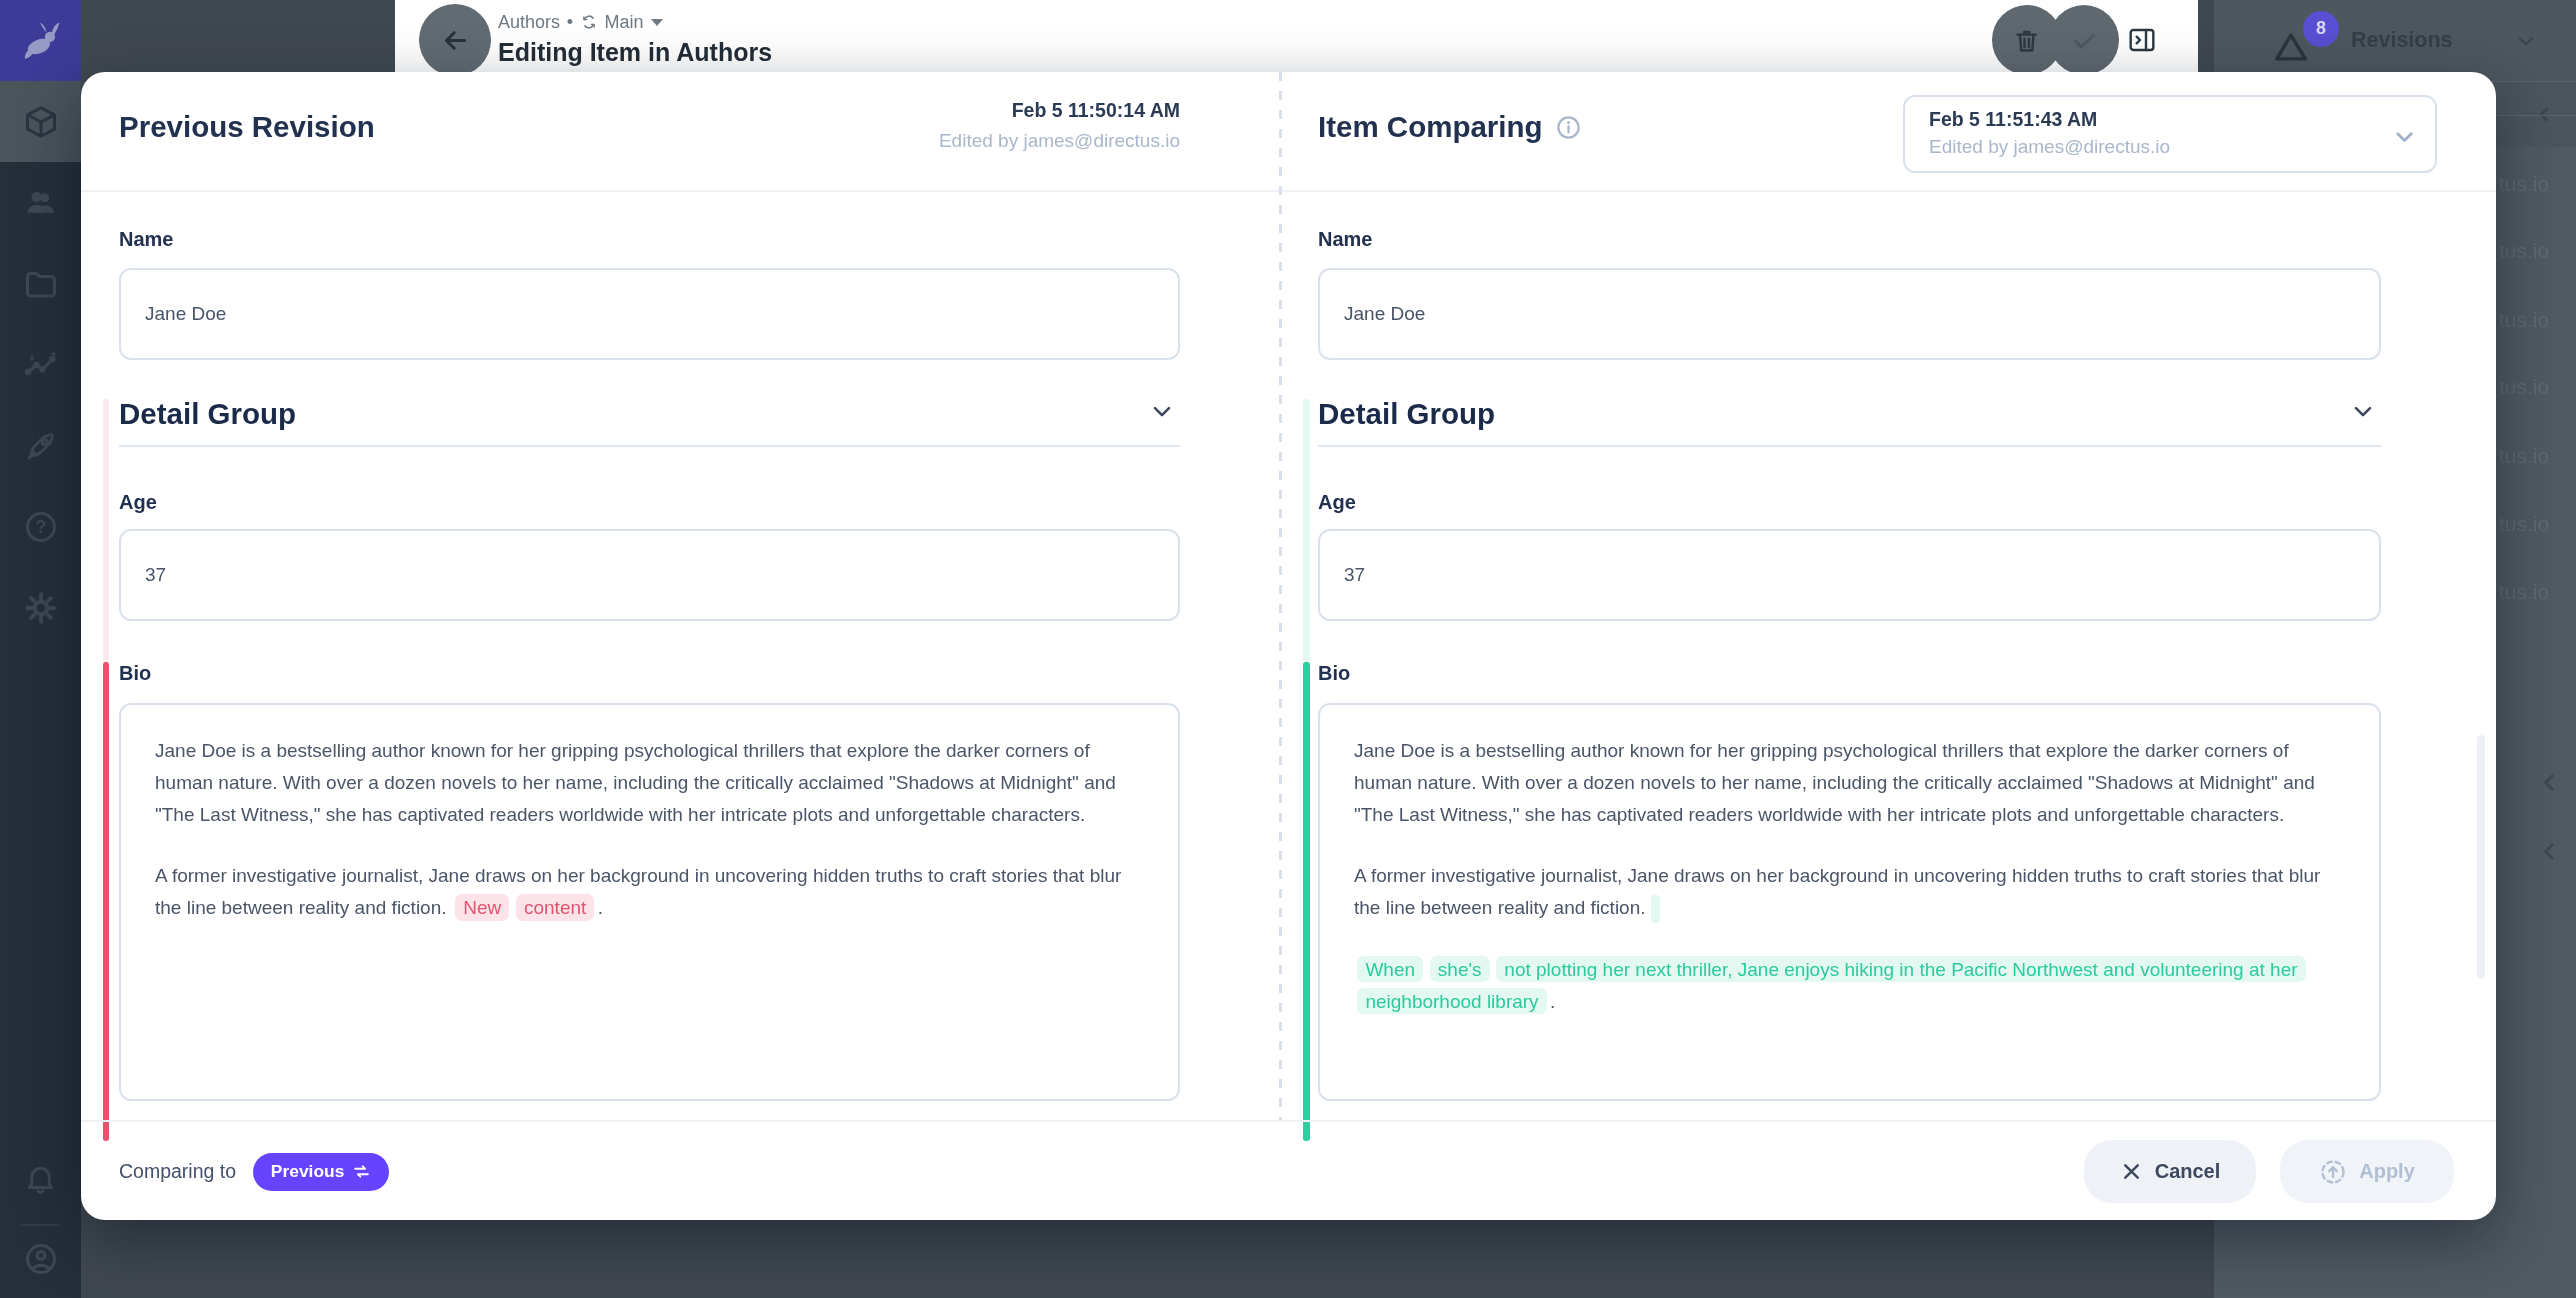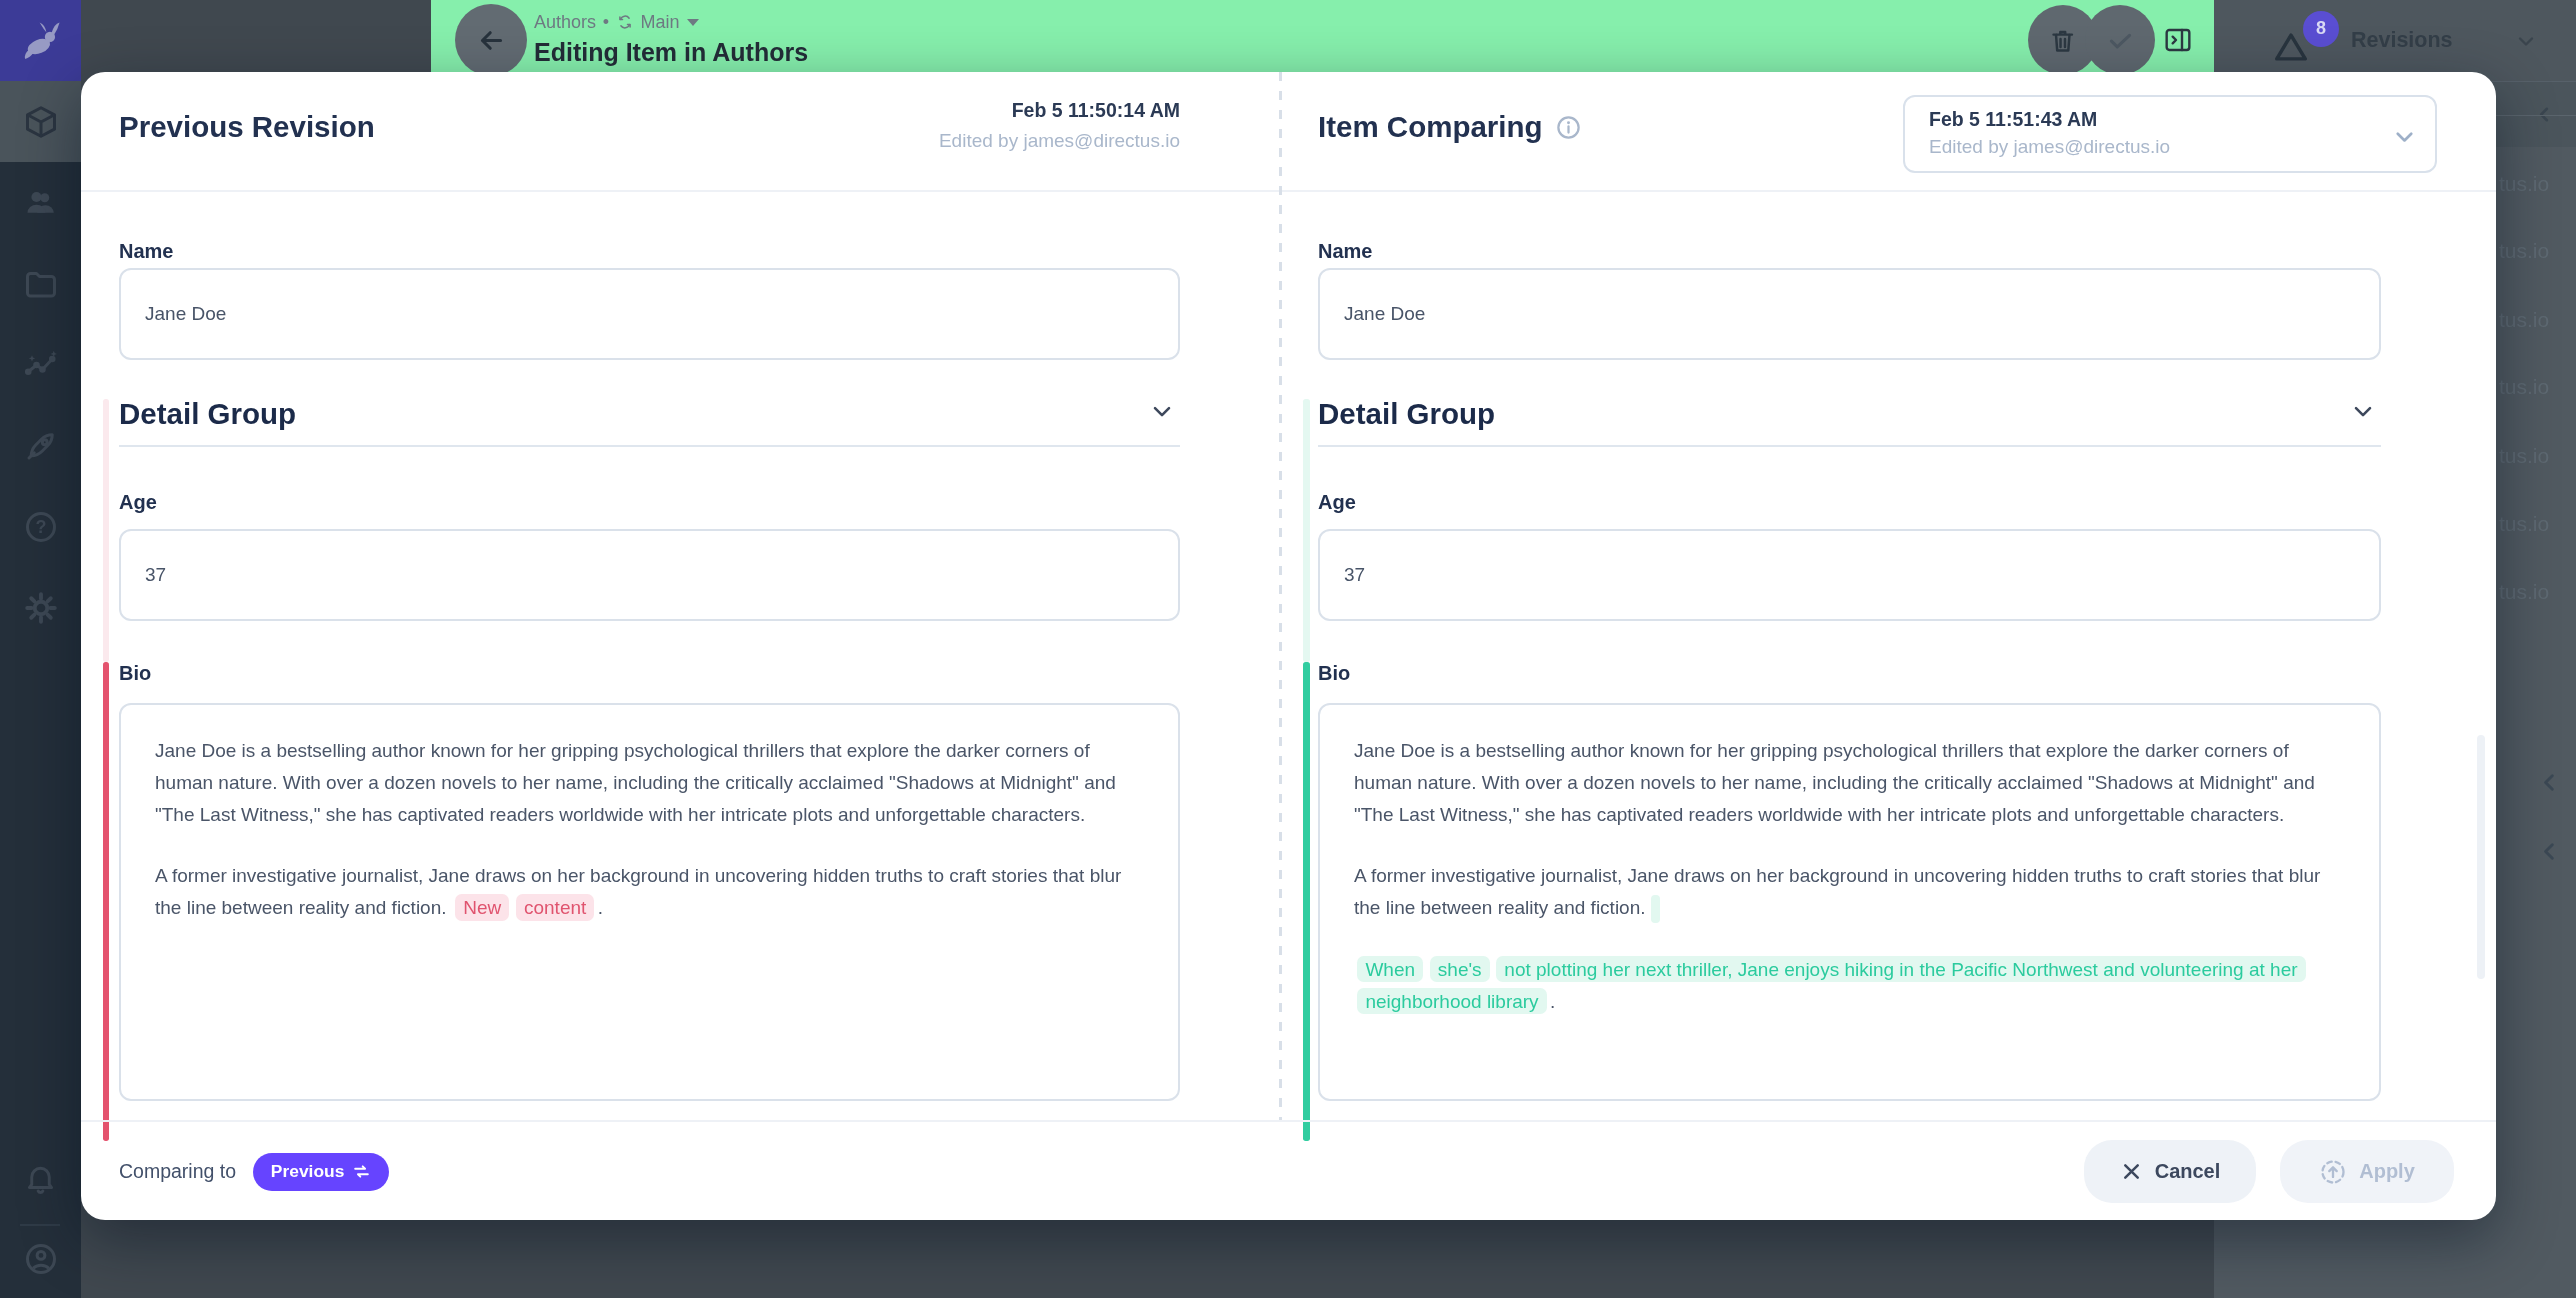--- a/index.html
+++ b/index.html
@@ -17,21 +17,21 @@
   .mod-col { position:absolute; left:0; top:81px; width:81px; }
   .sidebar-bell { position:absolute; left:0; top:1138px; }
   .sidebar-divider { left:20px; top:1224px; width:40px; height:2px; background:#2f3b47; }
   .sidebar-avatar { position:absolute; left:0; top:1218px; }
   .sidebar-bell, .sidebar-avatar { color:#3d4854; }
 
   
   .nav-header { left:81px; top:0; width:330px; height:81px; background:#525b62; display:flex; align-items:center; }
   .project-name { margin-left:28px; font-size:21px; font-weight:600; color:#28323b; }
   .collapse-left { margin-left:auto; margin-right:23px; color:#2f3a44; cursor:pointer; }
-  .main-header { left:431px; top:0; width:1803px; height:81px; background:#86efac; }
+  .main-header { left:395px; top:0; width:1803px; height:81px; background:#ffffff; }
   .back-btn { left:24px; top:4px; width:72px; height:72px; border-radius:50%; background:#626b72; display:flex; align-items:center; justify-content:center; color:#27323c; cursor:pointer; }
   .bc-block { left:103px; top:10.7px; }
   .breadcrumb { display:flex; align-items:center; gap:6.7px; font-size:18px; color:#6e7982; height:23px; }
   .bc-caret { width:0; height:0; border-left:6px solid transparent; border-right:6px solid transparent; border-top:7.4px solid #6e7982; margin-left:1.3px; }
   .page-title { margin-top:4px; font-size:25px; font-weight:700; color:#232d37; }
   .ghost-btn { width:70px; height:70px; border-radius:50%; background:#5f686f; display:flex; align-items:center; justify-content:center; cursor:pointer; }
   .hdr-trash { left:1597px; top:5.4px; color:#2c3842; }
   .hdr-check { left:1654px; top:5.4px; color:#4d5862; }
   .hdr-collapse-right { left:1731px; top:24px; color:#2c3842; cursor:pointer; }
 
@@ -61,21 +61,21 @@
   .mh-right-title { left:1237px; top:38px; display:flex; align-items:center; gap:12px; }
   .info-icon { color:#a9b7cb; }
   .rev-select { left:1822px; top:23px; width:534px; height:78px; border:2px solid #d9e1eb; border-radius:12px; padding:10.7px 0 0 24px; cursor:pointer; background:#fff; }
   .rev-select .meta-by { margin-top:5.4px; }
   .select-chevron { position:absolute; right:17.4px; top:25.5px; color:#9eb0c8; }
   .mh-divider { left:0; top:118px; width:2415px; height:2px; background:#eef1f6; }
 
   .L { left:38px; width:1061px; }
   .R { left:1237px; width:1063px; }
   .field-label { font-size:20px; font-weight:700; color:#223150; }
-  .row-name-label { top:168px; }
+  .row-name-label { top:156px; }
   .text-input { height:92px; border:2px solid #dae1ea; border-radius:12px; display:flex; align-items:center; padding-left:24px; font-size:19px; color:#485468; background:#fff; }
   .row-name-input { top:196px; }
   .group-head { top:325px; height:36px; display:flex; align-items:flex-start; justify-content:space-between; cursor:pointer; }
   .group-title { font-size:29.5px; font-weight:700; color:#1b2a49; }
   .group-chevron { color:#3d485c; margin-right:4px; }
   .group-div { top:373px; height:2px; background:#dfe6ee; }
   .row-age-label { top:419px; }
   .row-age-input { top:457px; }
   .row-bio-label { top:590px; }
   .bio-box { top:631px; height:398px; border:2px solid #dae1ea; border-radius:12px; padding:29.5px 34px 0 34px; overflow:hidden; background:#fff; }

